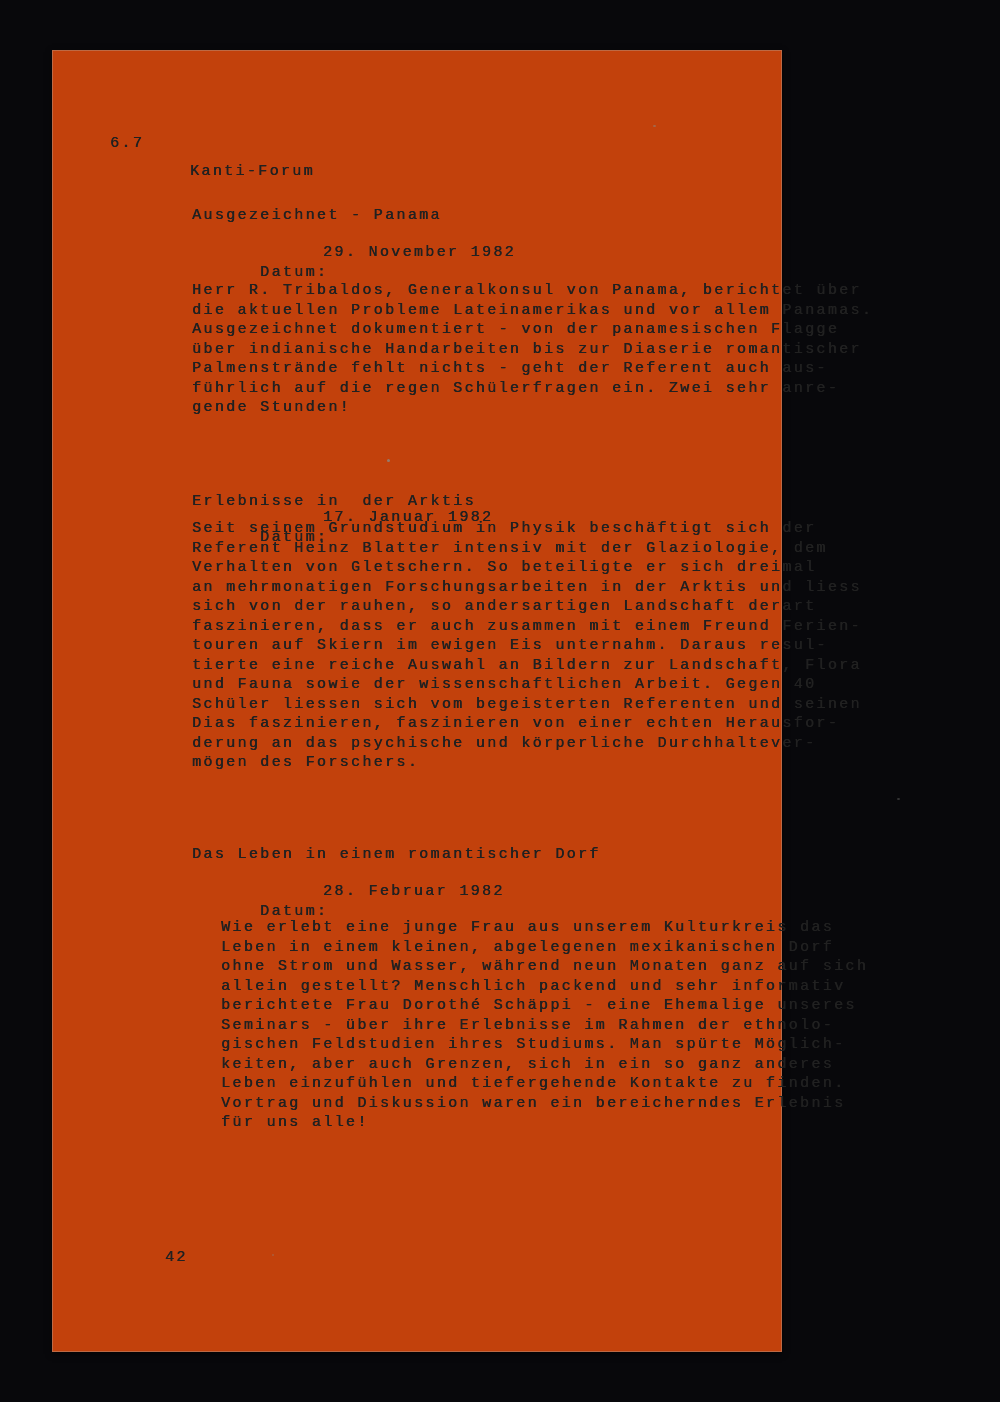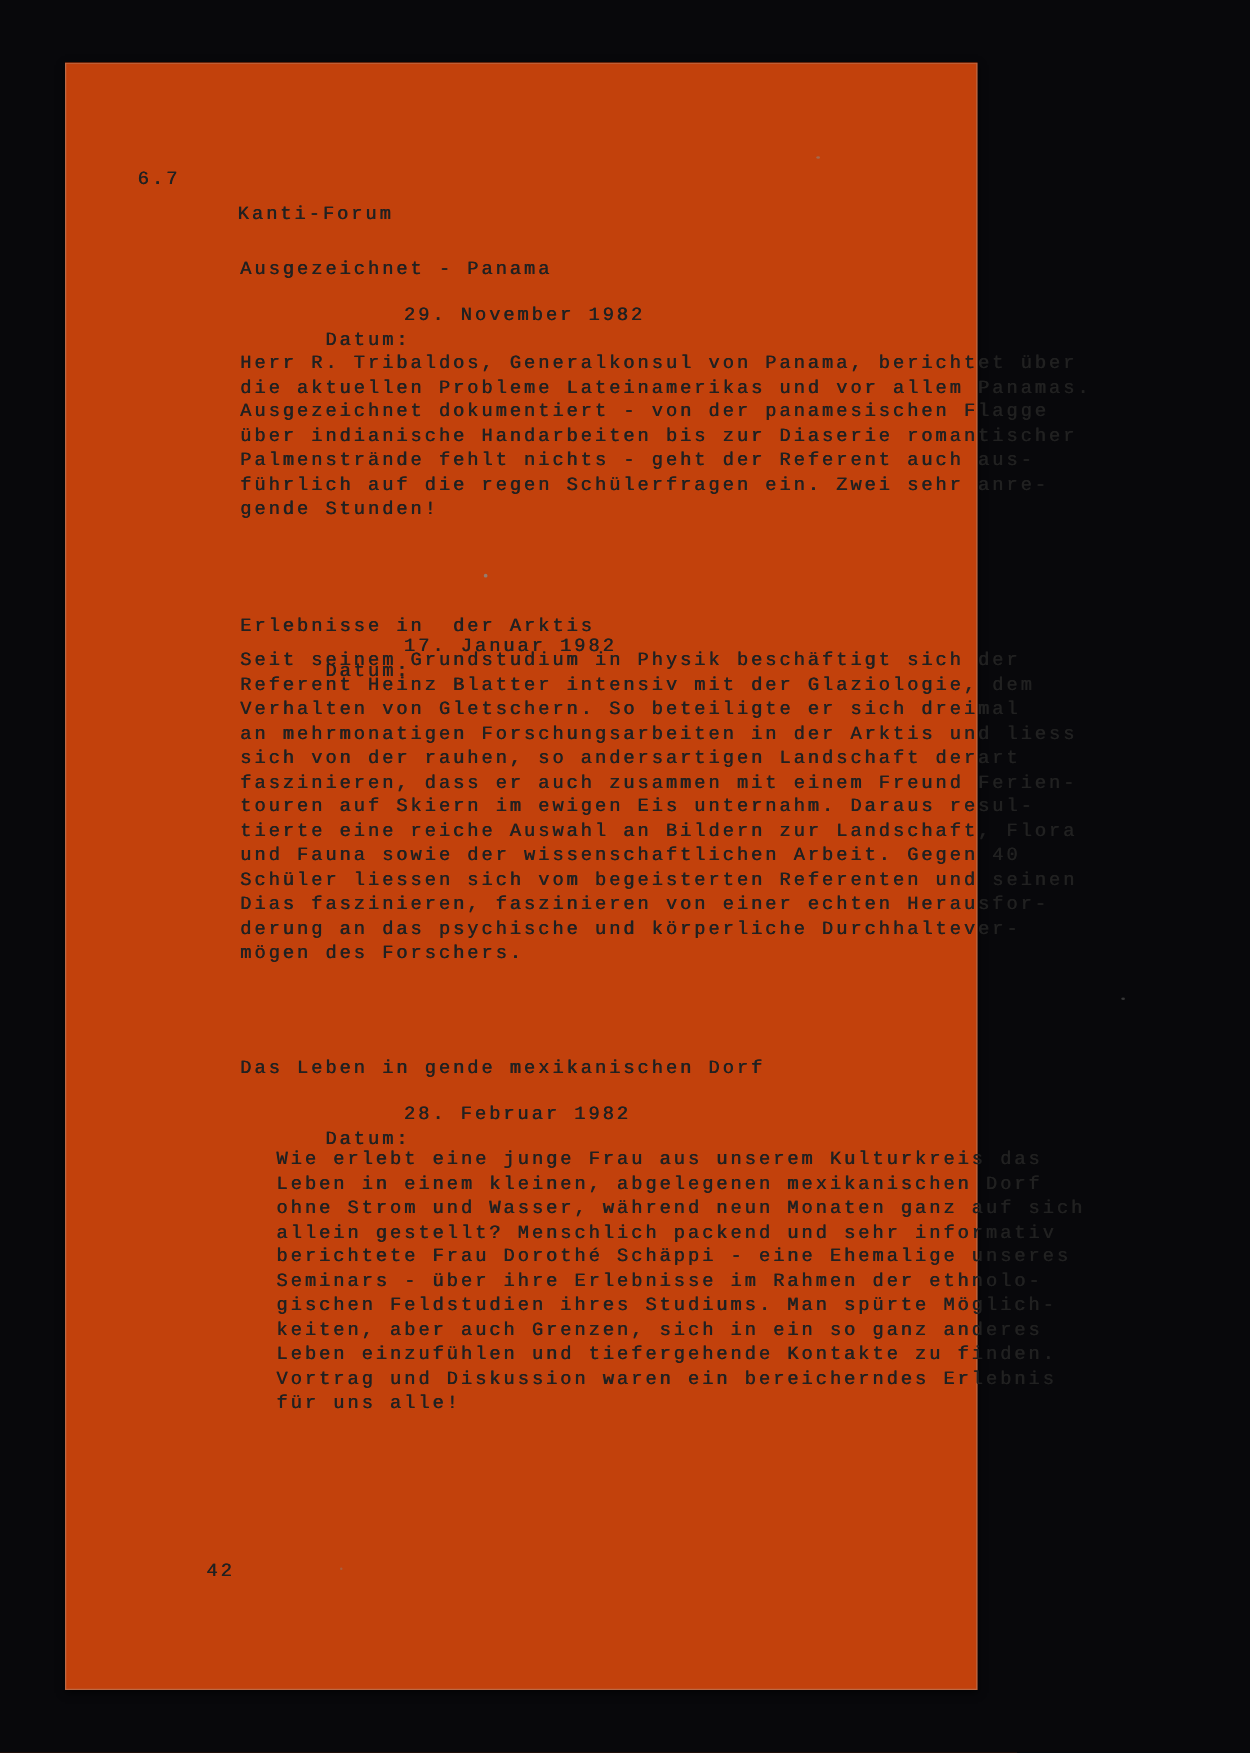--- a/index.html
+++ b/index.html
@@ -115,21 +115,21 @@
 sich von der rauhen, so andersartigen Landschaft derart
 faszinieren, dass er auch zusammen mit einem Freund Ferien-
 touren auf Skiern im ewigen Eis unternahm. Daraus resul-
 tierte eine reiche Auswahl an Bildern zur Landschaft, Flora
 und Fauna sowie der wissenschaftlichen Arbeit. Gegen 40
 Schüler liessen sich vom begeisterten Referenten und seinen
 Dias faszinieren, faszinieren von einer echten Herausfor-
 derung an das psychische und körperliche Durchhaltever-
 mögen des Forschers.</div>
 
-    <div class="tw entry-title e3-title">Das Leben in gende mexikanischen Dorf</div>
+    <div class="tw entry-title e3-title">Das Leben in einem romantischer Dorf</div>
     <div class="tw datum-row e3-datum">
       <span class="tw datum-label">Datum:</span>
       <span class="tw datum-value">28. Februar 1982</span>
     </div>
     <div class="tw entry-body e3-body">Wie erlebt eine junge Frau aus unserem Kulturkreis das
 Leben in einem kleinen, abgelegenen mexikanischen Dorf
 ohne Strom und Wasser, während neun Monaten ganz auf sich
 allein gestellt? Menschlich packend und sehr informativ
 berichtete Frau Dorothé Schäppi - eine Ehemalige unseres
 Seminars - über ihre Erlebnisse im Rahmen der ethnolo-

